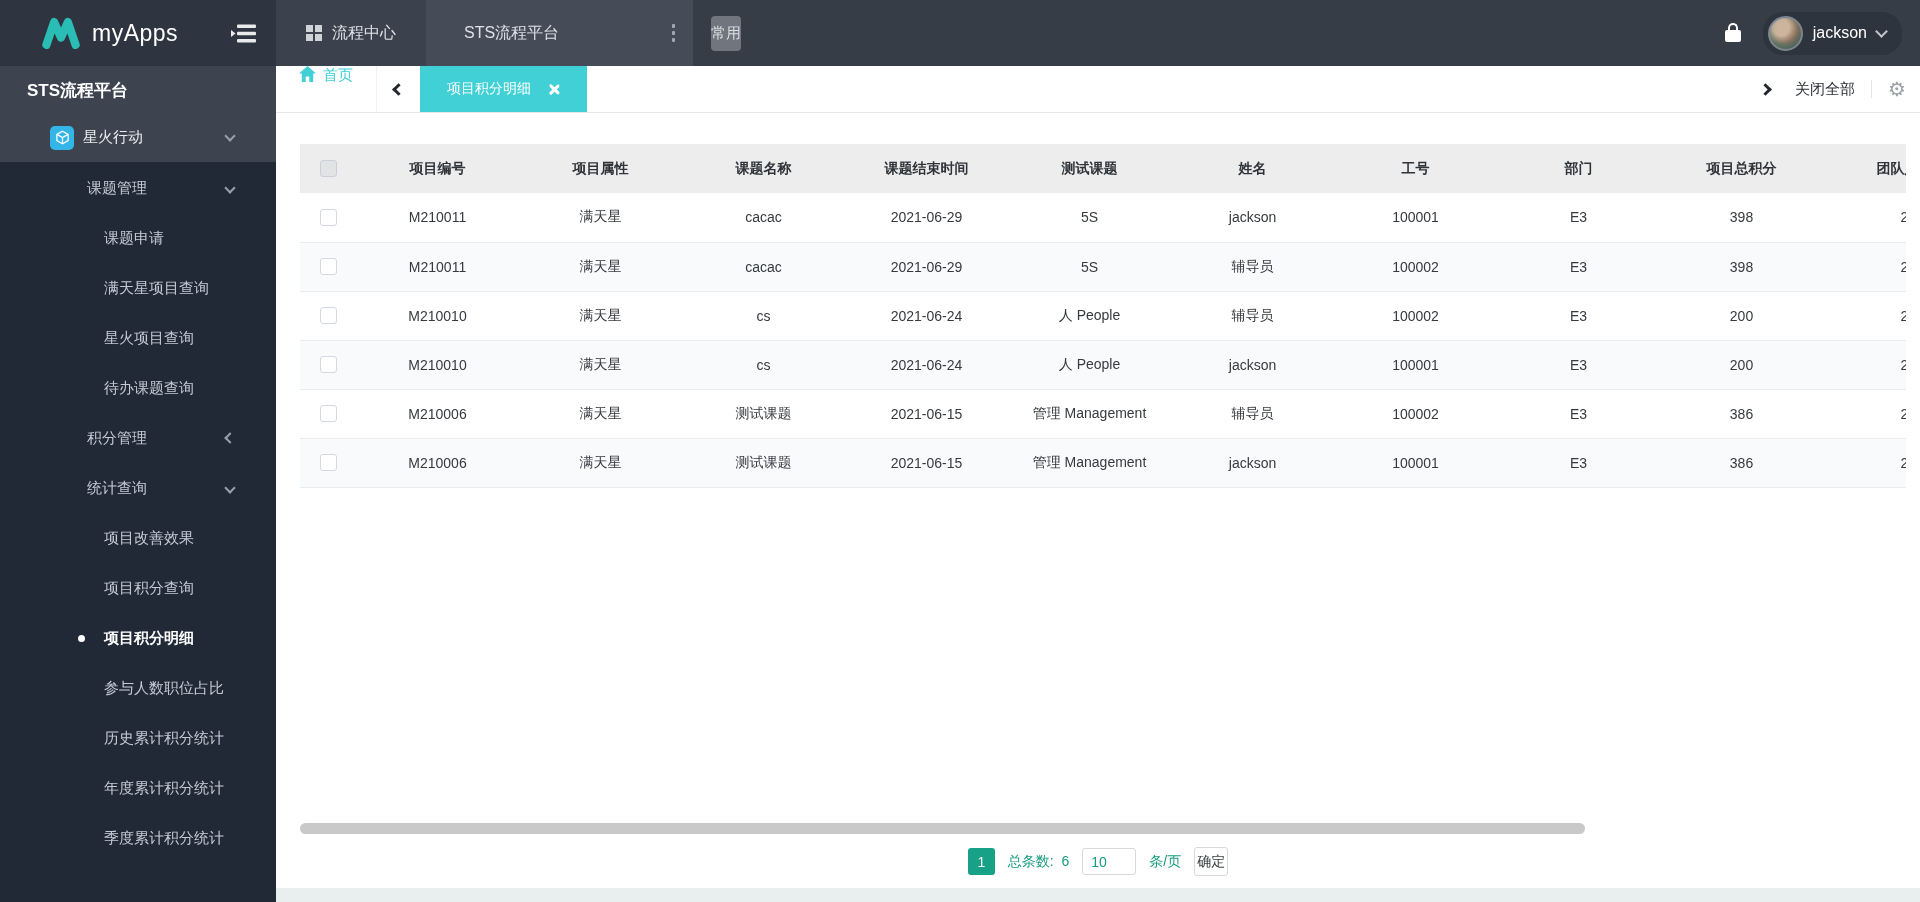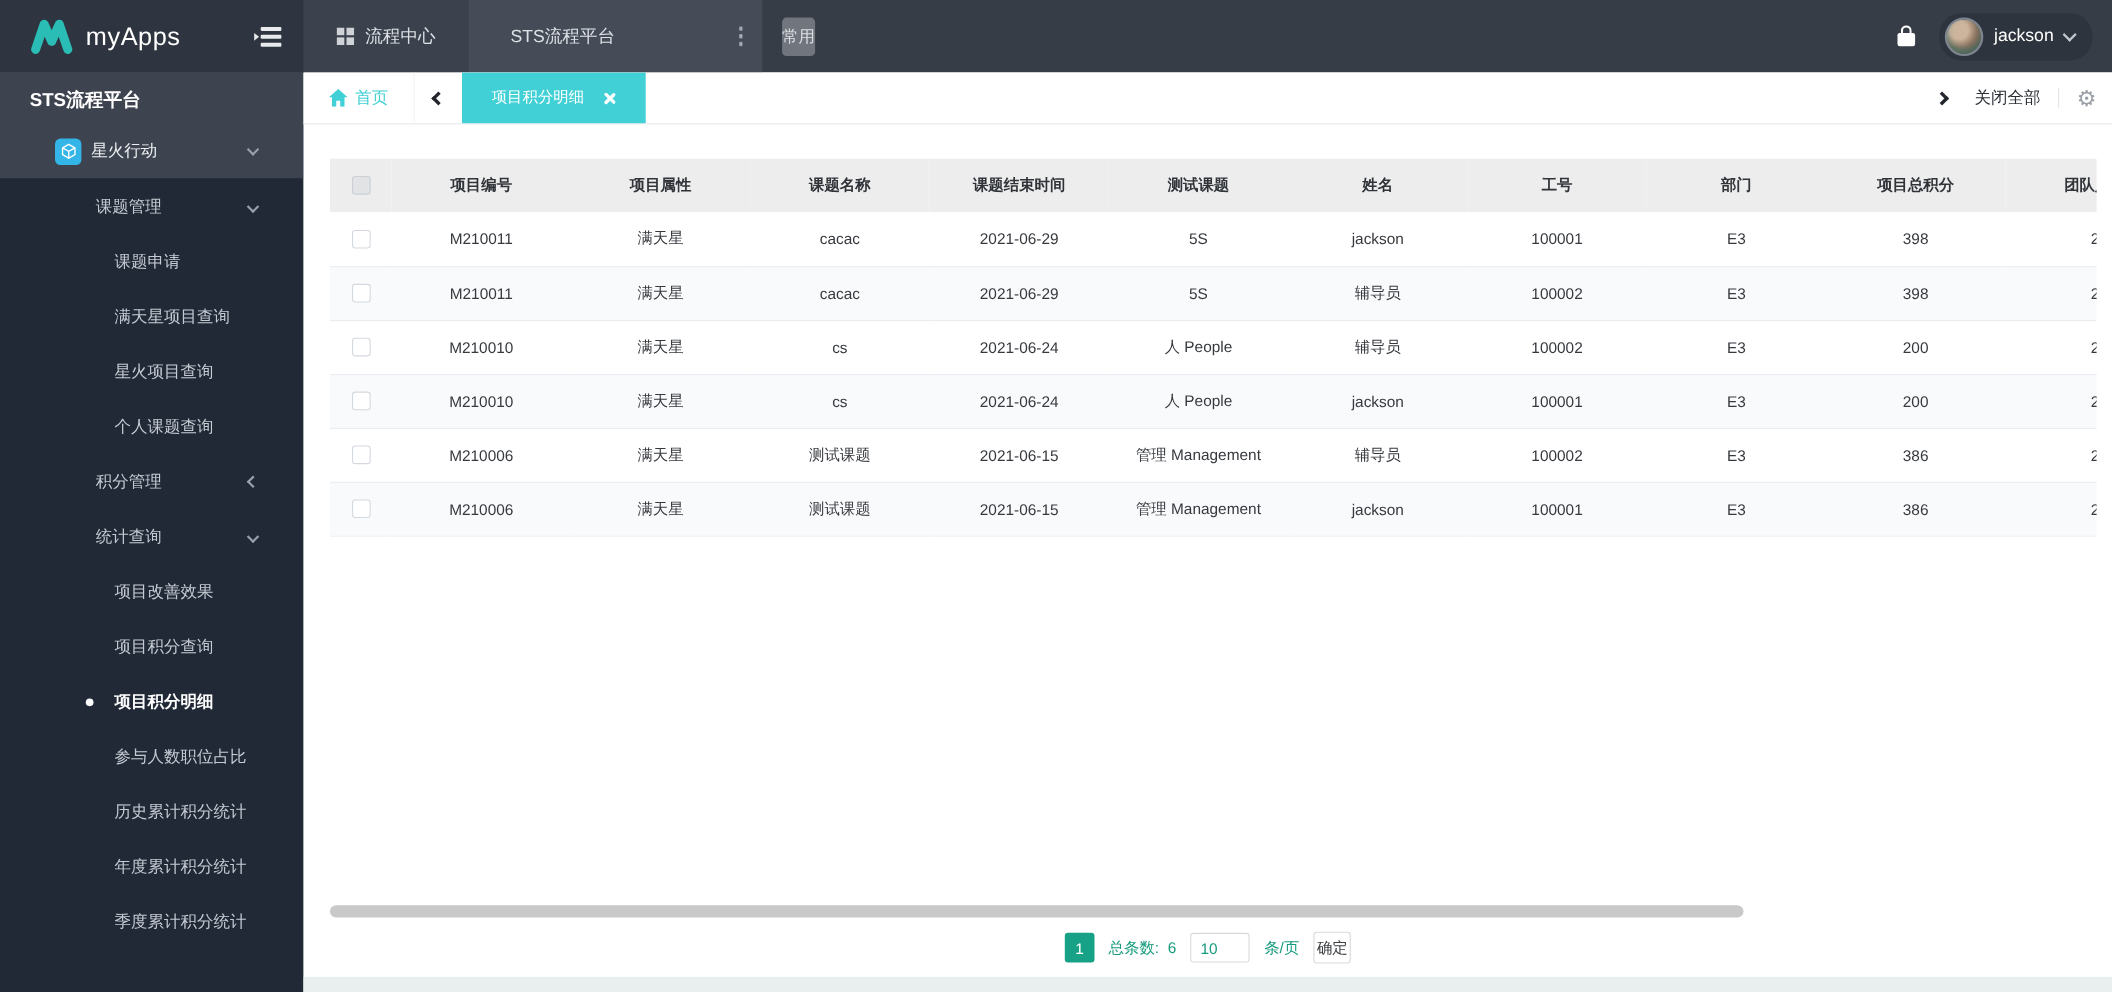--- a/index.html
+++ b/index.html
@@ -1,21 +1,21 @@
 <!DOCTYPE html>
 <html><head>
 <meta charset="utf-8">
 <style>
   html,body{margin:0;padding:0;overflow:hidden;}
   body{width:1920px;height:902px;font-family:"Liberation Sans","DejaVu Sans",sans-serif;background:#fff;}
   .app{position:relative;width:1920px;height:902px;overflow:hidden;}
 
   
   .topbar{position:absolute;top:0;left:0;right:0;height:66px;background:#363d47;display:flex;align-items:center;}
-  .logo-sec{width:276px;height:100%;background:#2f3540;display:flex;align-items:center;padding-left:26px;box-sizing:border-box;flex:none;}
+  .logo-sec{width:276px;height:100%;background:#2f3540;display:flex;align-items:center;padding-left:40px;box-sizing:border-box;flex:none;}
   .logo-m{display:flex;align-items:center;margin-right:10px;}
   .logo-text{color:#fff;font-size:23px;font-weight:500;letter-spacing:.5px;}
   .collapse{margin-left:auto;margin-right:20px;display:flex;align-items:center;cursor:pointer;}
   .nav-tab{height:100%;display:flex;align-items:center;color:#dde1e6;font-size:16px;box-sizing:border-box;cursor:pointer;}
   .tab1{background:#3b424d;padding:0 30px;gap:10px;}
   .tab2{background:#454c58;width:267px;padding-left:38px;}
   .vdots{margin-left:auto;margin-right:18px;display:flex;flex-direction:column;gap:3px;}
   .vdots i{width:3px;height:4px;background:#a2a8b0;border-radius:1px;}
   .quick{margin-left:18px;background:#71767e;color:#dcdee1;border:none;border-radius:4px;padding:8px 0;font-size:15px;font-family:inherit;cursor:pointer;}
   .top-right{margin-left:auto;display:flex;align-items:center;gap:22px;padding-right:18px;}
@@ -43,21 +43,21 @@
   .menu-item{height:50px;display:flex;align-items:center;font-size:15px;color:#c5cbd3;position:relative;cursor:pointer;}
   .menu-item.lvl1{padding-left:87px;}
   .menu-item.lvl2{padding-left:104px;}
   .menu-item .chev{position:absolute;right:42px;top:21px;}
   .menu-item.active{color:#fff;font-weight:bold;}
   .menu-item .bullet{position:absolute;left:78px;top:22px;width:7px;height:7px;border-radius:50%;background:#fff;}
 
   
   .main{position:absolute;left:276px;top:66px;right:0;bottom:0;background:#fff;}
   .tabbar{height:46px;border-bottom:1px solid #e6e9ec;display:flex;align-items:center;background:#fff;}
-  .home{color:#41d0d5;display:flex;gap:7px;align-items:center;height:100%;padding:0 23px;font-size:15px;border-right:1px solid #f0f2f4;cursor:pointer;}
+  .home{color:#41d0d5;display:flex;gap:7px;height:100%;padding:0 23px;font-size:15px;border-right:1px solid #f0f2f4;cursor:pointer;}
   .arr{padding:0 17px;display:flex;align-items:center;cursor:pointer;}
   .chev-b{display:inline-block;width:9px;height:9px;border-right:3px solid #23272d;border-bottom:3px solid #23272d;box-sizing:border-box;}
   .chev-b.left{transform:rotate(135deg);}
   .chev-b.right{transform:rotate(-45deg);}
   .tab-active{background:#41d0d5;color:#fff;height:46px;display:flex;align-items:center;gap:16px;padding:0 27px;font-size:14px;cursor:pointer;}
   .x{position:relative;width:13px;height:13px;}
   .x i{position:absolute;left:5.5px;top:0;width:2.6px;height:13px;background:#fff;border-radius:1.5px;}
   .x i:first-child{transform:rotate(45deg);}
   .x i:last-child{transform:rotate(-45deg);}
   .tb-right{margin-left:auto;display:flex;align-items:center;padding-right:14px;}
@@ -163,21 +163,21 @@
         <div class="menu-item lvl2">
           <span>课题申请</span>
         </div>
         <div class="menu-item lvl2">
           <span>满天星项目查询</span>
         </div>
         <div class="menu-item lvl2">
           <span>星火项目查询</span>
         </div>
         <div class="menu-item lvl2">
-          <span>个人课题查询</span>
+          <span>待办课题查询</span>
         </div>
         <div class="menu-item lvl1">
           <span>积分管理</span>
           <span class="chev left"></span>
         </div>
         <div class="menu-item lvl1">
           <span>统计查询</span>
           <span class="chev down"></span>
         </div>
         <div class="menu-item lvl2">

